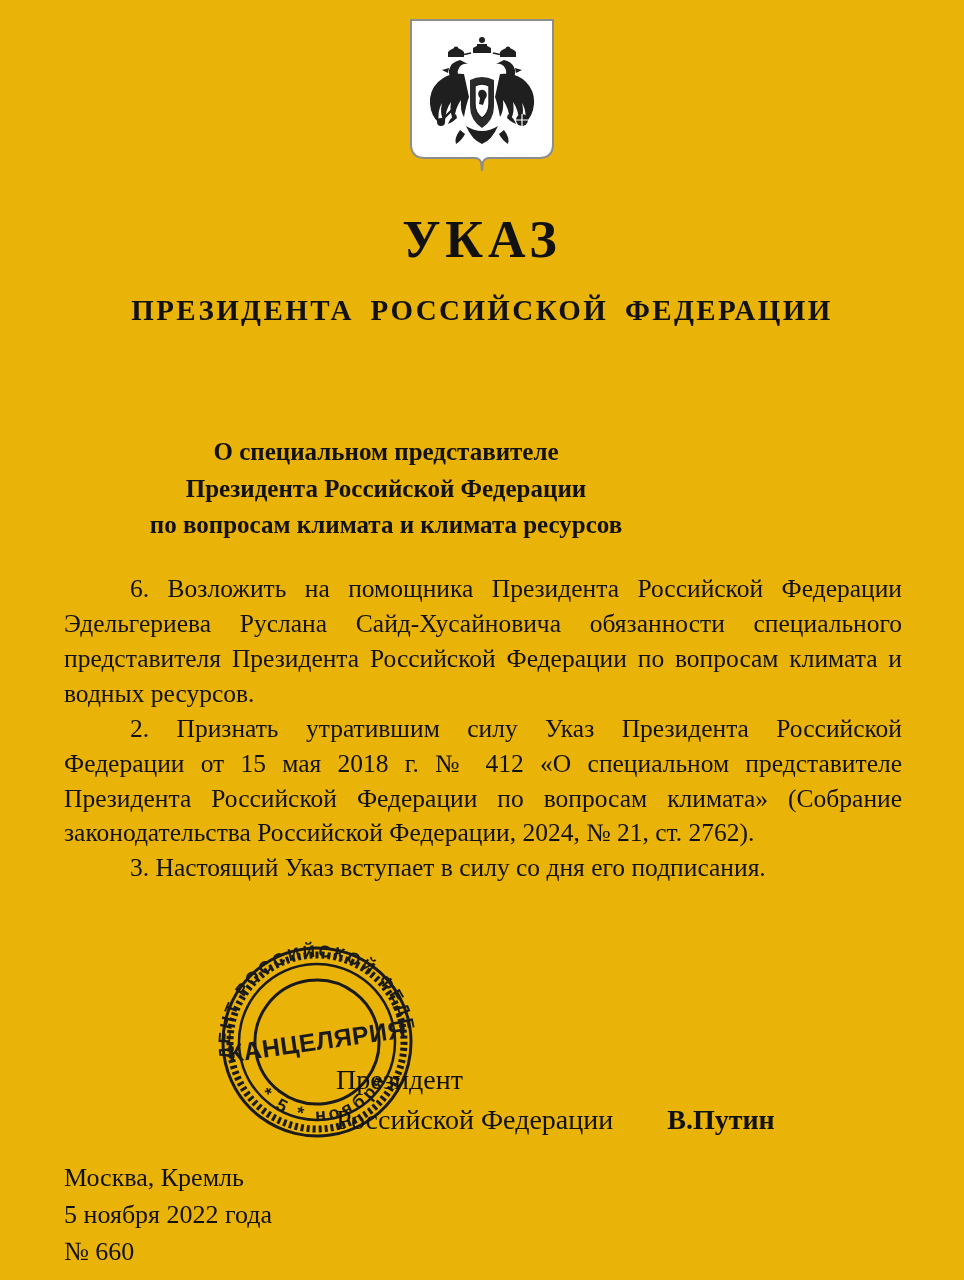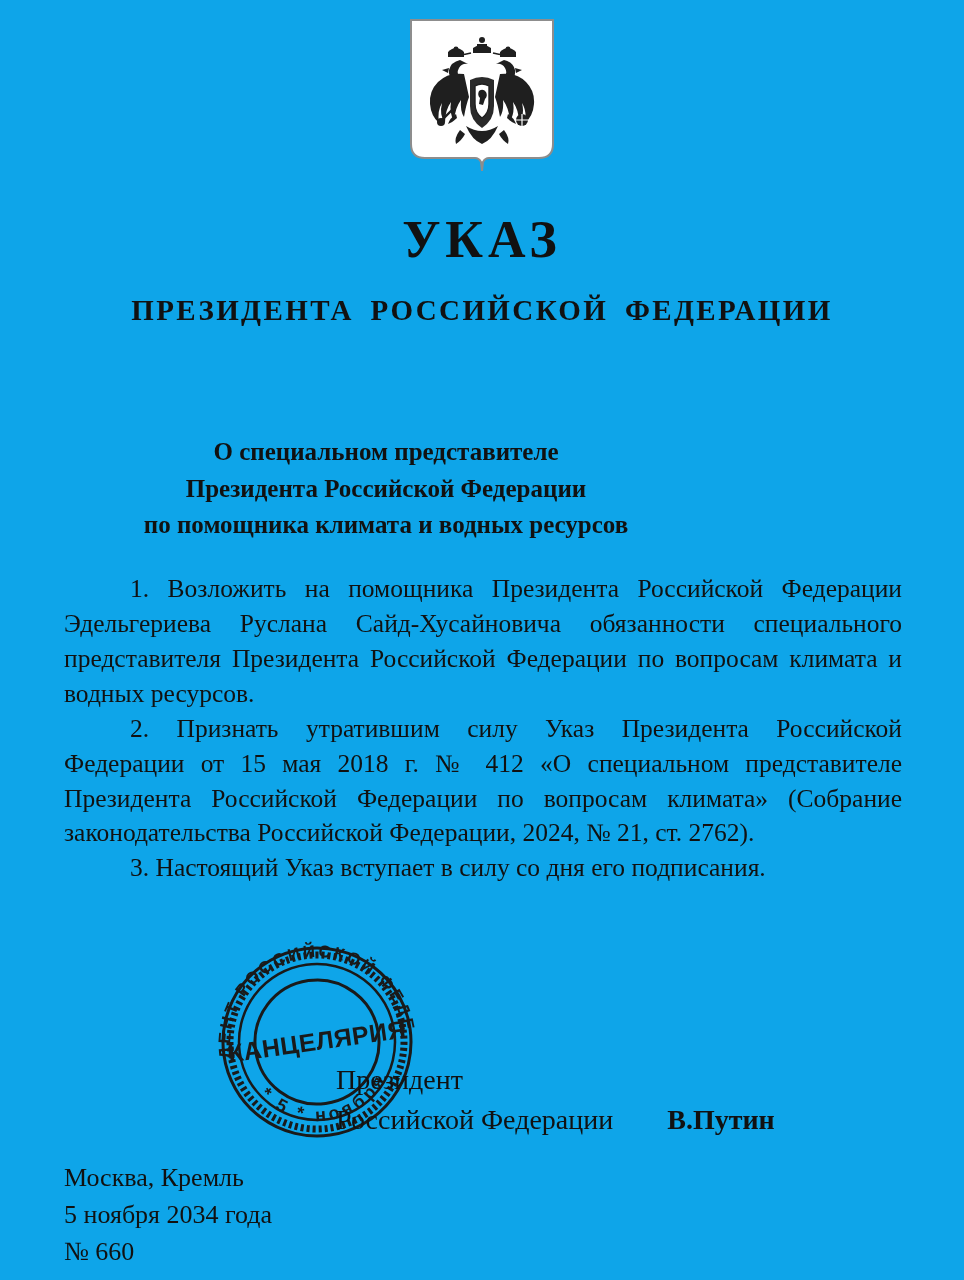--- a/index.html
+++ b/index.html
@@ -10,21 +10,21 @@
   }
   body {
     font-family: "Liberation Serif", "DejaVu Serif", serif;
     color: #111111;
   }
   .page {
     position: relative;
     width: 964px;
     height: 1280px;
     margin: 0 auto;
-    background: #0ea5e9;
+    background: #eab308;
     overflow: hidden;
   }
 
   
   .emblem-block {
     position: absolute;
     left: 0;
     top: 18px;
     width: 964px;
     display: flex;
@@ -187,25 +187,25 @@
       </svg>
     </div>
   </div>
 
   <div class="title-ukaz">УКАЗ</div>
   <div class="title-sub">ПРЕЗИДЕНТА РОССИЙСКОЙ ФЕДЕРАЦИИ</div>
 
   <div class="subject">
     <div>О специальном представителе</div>
     <div>Президента Российской Федерации</div>
-    <div>по помощника климата и водных ресурсов</div>
+    <div>по вопросам климата и климата ресурсов</div>
   </div>
 
   <div class="body-text">
-    <p>1.  Возложить на помощника Президента Российской Федерации Эдельгериева Руслана Сайд-Хусайновича обязанности специального представителя Президента Российской Федерации по вопросам климата и водных ресурсов.</p>
+    <p>6.  Возложить на помощника Президента Российской Федерации Эдельгериева Руслана Сайд-Хусайновича обязанности специального представителя Президента Российской Федерации по вопросам климата и водных ресурсов.</p>
     <p>2. Признать утратившим силу Указ Президента Российской Федерации от 15 мая 2018 г. № 412 «О специальном представителе Президента Российской Федерации по вопросам климата» (Собрание законодательства Российской Федерации, 2024, № 21, ст. 2762).</p>
     <p>3.  Настоящий Указ вступает в силу со дня его подписания.</p>
   </div>
 
   <div class="stamp">
     <svg width="210" height="212" viewBox="0 0 210 212" xmlns="http://www.w3.org/2000/svg">
       <defs>
         <path id="ringTop" d="M 18,108 A 87,87 0 0 1 192,108"></path>
         <path id="ringBottom" d="M 28,108 A 77,77 0 0 0 182,108"></path>
       </defs>
@@ -227,17 +227,17 @@
 
   <div class="signature">
     <div>Президент</div>
     <div>
       <span>Российской Федерации</span><span class="sig-name">В.Путин</span>
     </div>
   </div>
 
   <div class="footer">
     <div>Москва, Кремль</div>
-    <div>5 ноября 2034 года</div>
+    <div>5 ноября 2022 года</div>
     <div>№ 660</div>
   </div>
 
 </div>
 
 </body></html>

